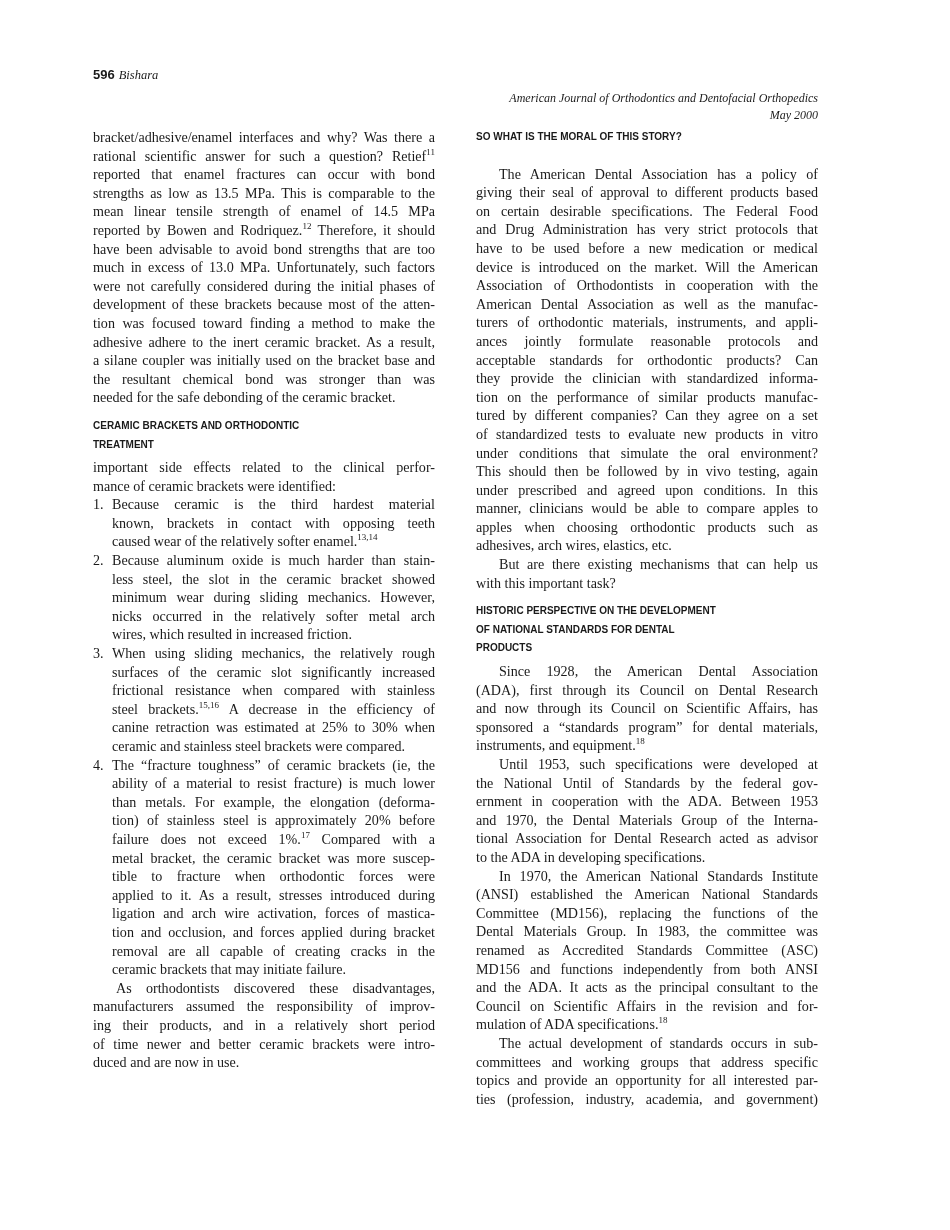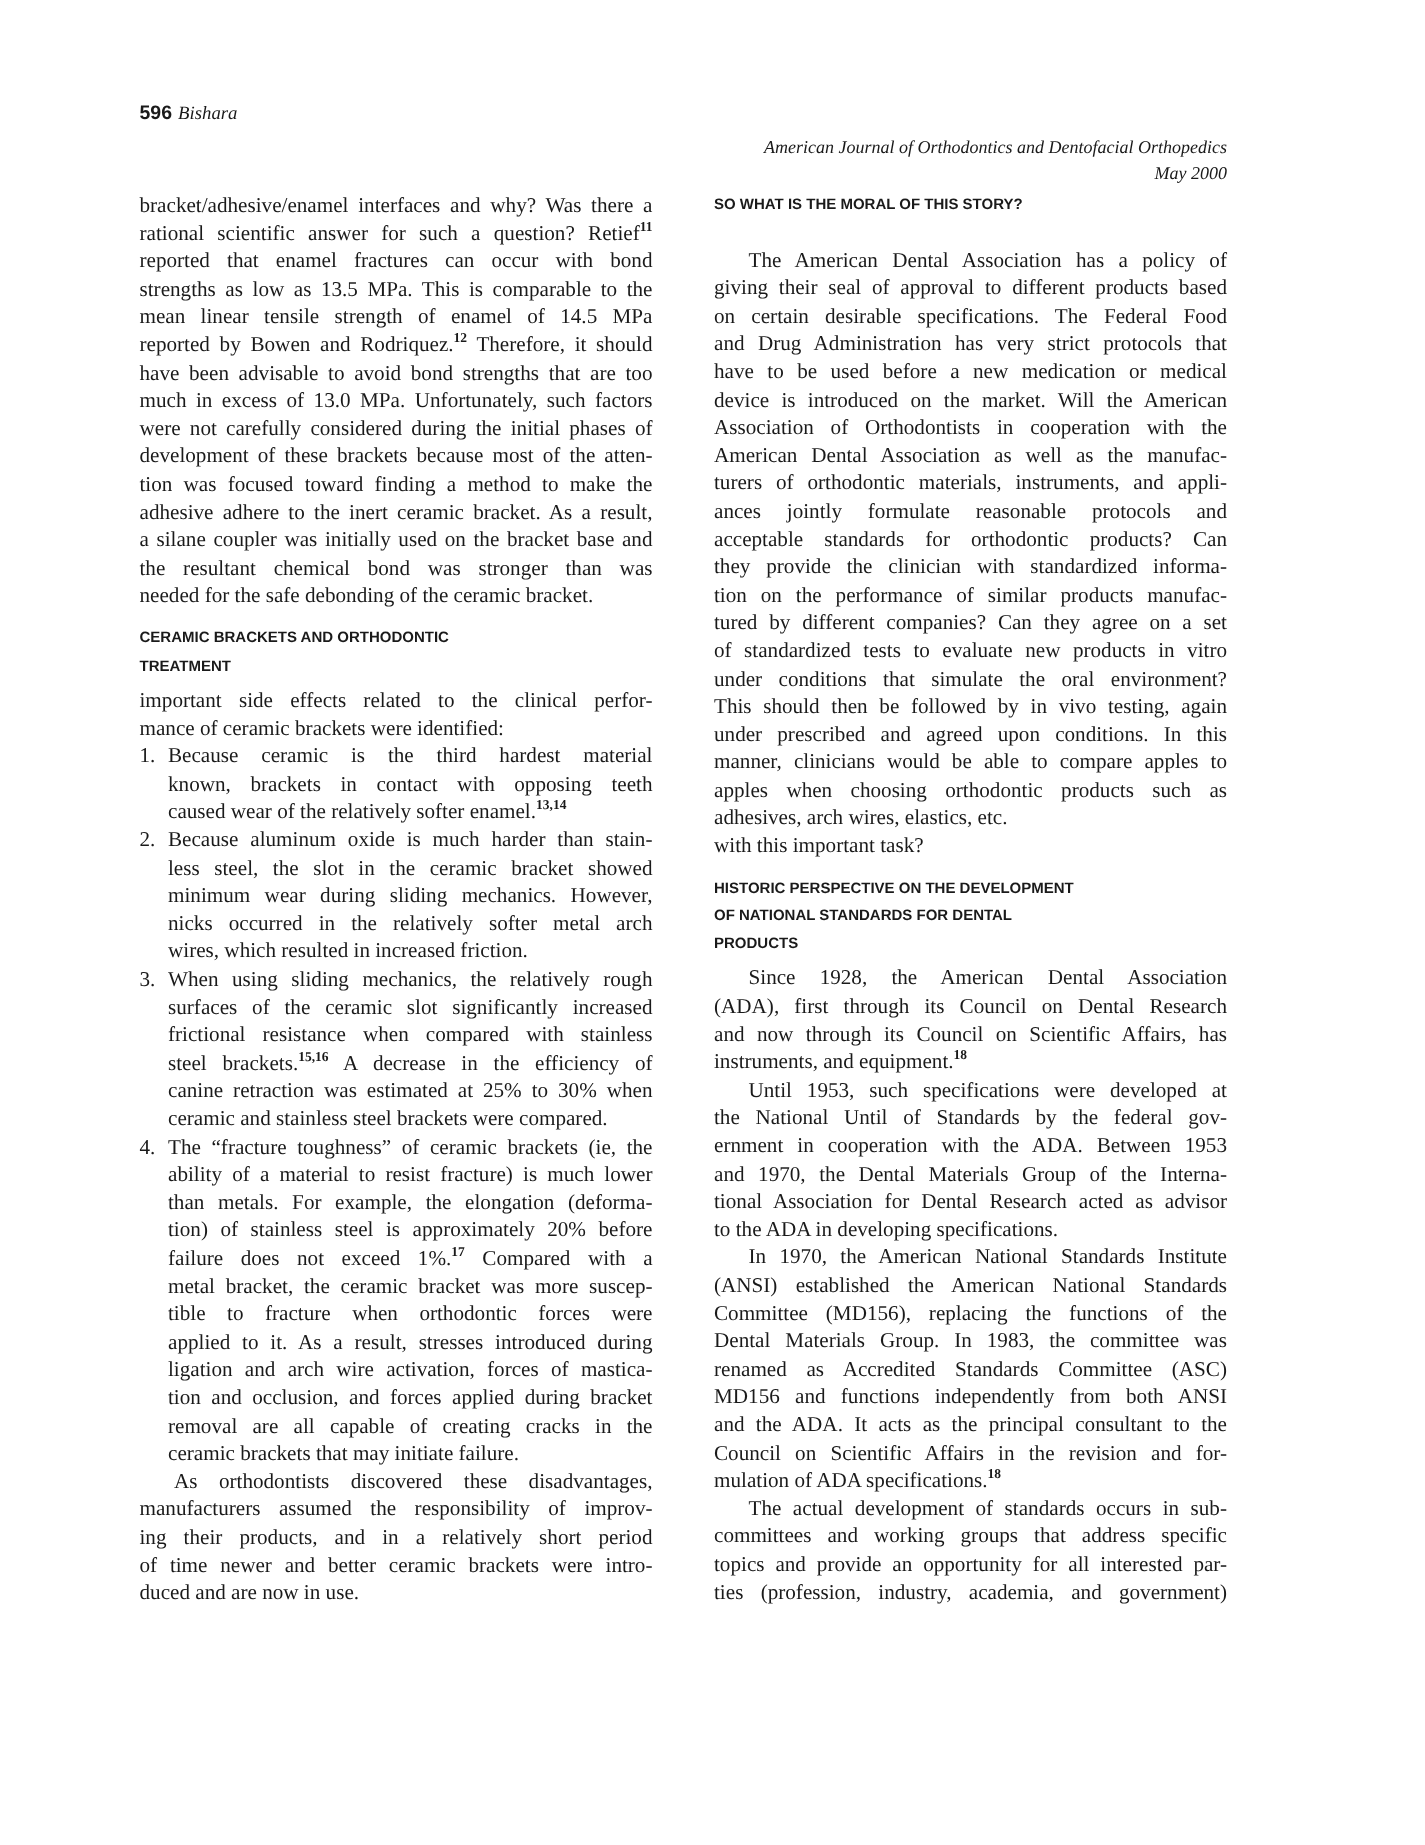--- a/index.html
+++ b/index.html
@@ -10,21 +10,21 @@
   .header-right { position: absolute; right: 132px; top: 67px; text-align: right; font-family: "Liberation Serif", serif; font-style: italic; font-size: 12px; line-height: 17px; margin-top: 23px; }
   .col { position: absolute; top: 128px; width: 342px; font-family: "Liberation Serif", serif; font-size: 14.1px; line-height: 18.6px; }
   .col-left { left: 93px; }
   .col-right { left: 476px; }
   .ln { display: block; white-space: nowrap; text-align: justify; text-align-last: justify; height: 18.6px; }
   .ln.last { text-align-last: left; }
   .ind { text-indent: 23px; }
   .heading { font-family: "Liberation Sans", sans-serif; font-weight: bold; font-size: 10px; line-height: 18.6px; display: block; }
   .list-item { position: relative; padding-left: 19px; }
   .list-num { position: absolute; left: 0; top: 0; }
-  sup { font-size: 9px; line-height: 0; vertical-align: 6px; font-weight: bold; }
+  sup { font-size: 9px; line-height: 0; vertical-align: 6px; }
   .gap-s { height: 10px; }
   .gap-m { height: 18px; }
 </style>
 </head>
 <body>
 
 <div class="header-left">
   <span class="page-num">596</span><span class="author">Bishara</span>
 </div>
 <div class="header-right">
@@ -129,33 +129,35 @@
     <span class="ln">tured by different companies? Can they agree on a set</span>
     <span class="ln">of standardized tests to evaluate new products in vitro</span>
     <span class="ln">under conditions that simulate the oral environment?</span>
     <span class="ln">This should then be followed by in vivo testing, again</span>
     <span class="ln">under prescribed and agreed upon conditions. In this</span>
     <span class="ln">manner, clinicians would be able to compare apples to</span>
     <span class="ln">apples when choosing orthodontic products such as</span>
     <span class="ln last">adhesives, arch wires, elastics, etc.</span>
   </div>
   <div>
+    <span class="ln ind">But are there existing mechanisms that can help us</span>
     <span class="ln last">with this important task?</span>
   </div>
   <div class="gap-s"></div>
   <div>
     <span class="heading">HISTORIC PERSPECTIVE ON THE DEVELOPMENT</span>
     <span class="heading">OF NATIONAL STANDARDS FOR DENTAL</span>
     <span class="heading">PRODUCTS</span>
   </div>
   <div style="height:4px"></div>
   <div>
     <span class="ln ind">Since 1928, the American Dental Association</span>
     <span class="ln">(ADA), first through its Council on Dental Research</span>
     <span class="ln">and now through its Council on Scientific Affairs, has</span>
+    <span class="ln">sponsored a “standards program” for dental materials,</span>
     <span class="ln last"><span>instruments, and equipment.</span><sup>18</sup></span>
   </div>
   <div>
     <span class="ln ind">Until 1953, such specifications were developed at</span>
     <span class="ln">the National Until of Standards by the federal gov-</span>
     <span class="ln">ernment in cooperation with the ADA. Between 1953</span>
     <span class="ln">and 1970, the Dental Materials Group of the Interna-</span>
     <span class="ln">tional Association for Dental Research acted as advisor</span>
     <span class="ln last">to the ADA in developing specifications.</span>
   </div>

